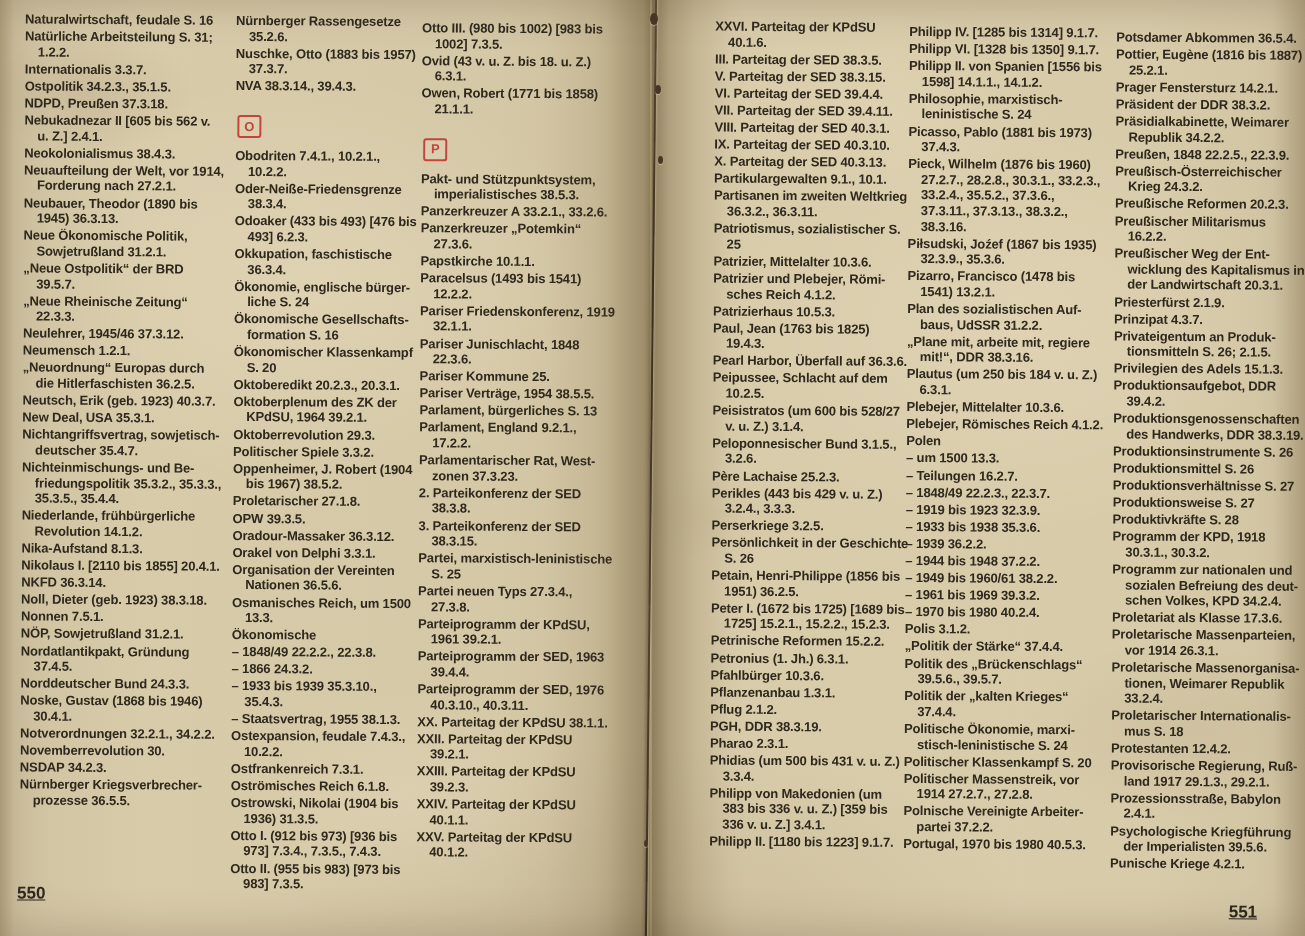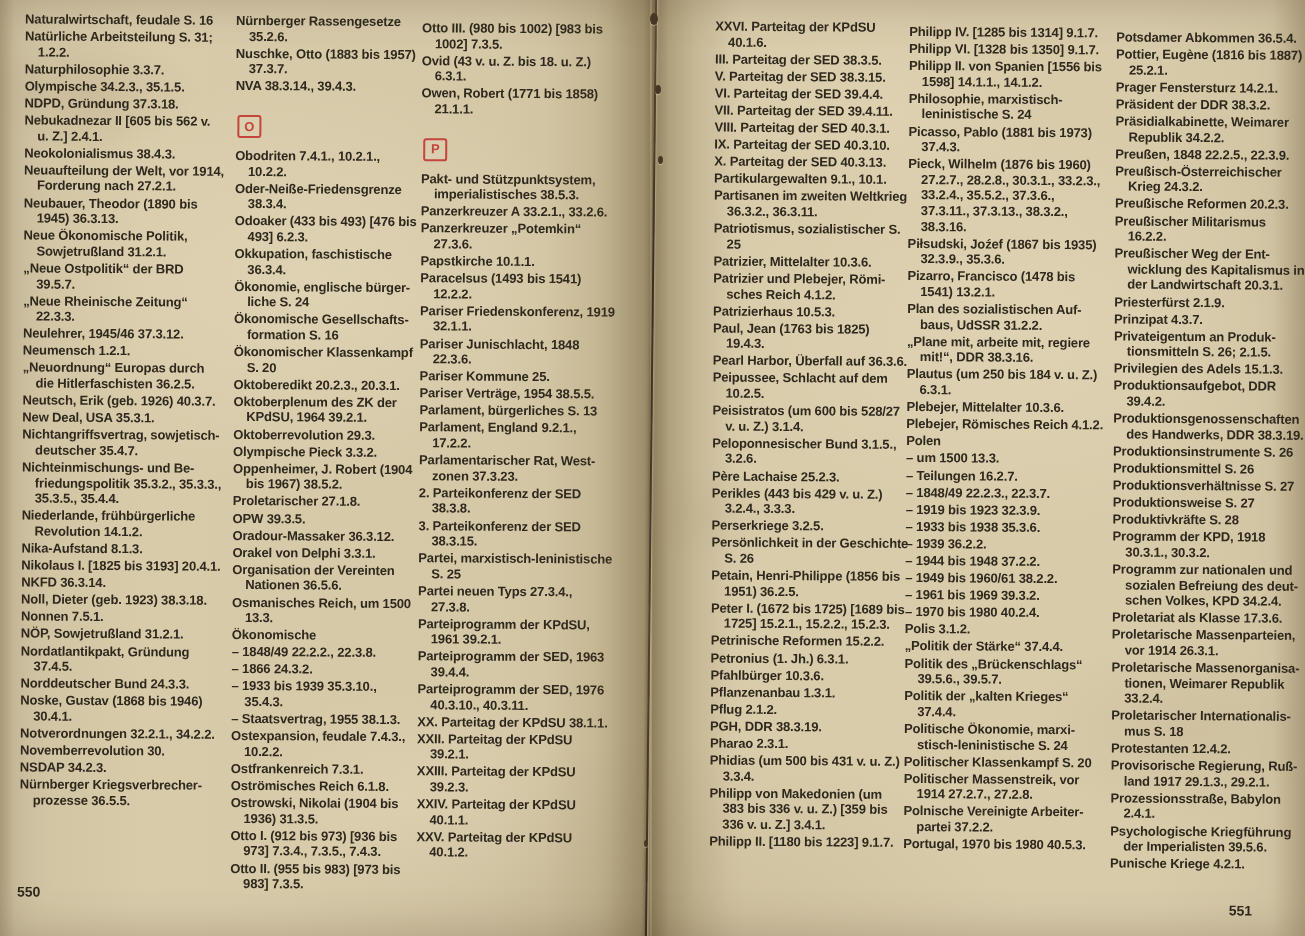--- a/index.html
+++ b/index.html
@@ -45,21 +45,21 @@
   .section-marker{margin:21px 0 10px 2px;text-indent:0;}
   .section-letter{
     display:inline-flex;align-items:center;justify-content:center;
     width:20px;height:19px;
     border:2.5px solid var(--marker-red,#c5443c);
     border-radius:3px;
     color:var(--marker-red,#c5443c);
     font-size:13px;font-weight:700;
     background:rgba(255,255,255,0.06);
   }
-  .pagenum{position:absolute;font-size:14px;font-weight:700;color:var(--ink,#2e281d);}
+  .pagenum{position:absolute;font-size:17px;font-weight:700;color:var(--ink,#2e281d);text-decoration:underline;}
   #pagenum-left{left:20px;top:886px;}
   #pagenum-right{left:1232px;top:900px;}
   
   #fold-line{
     position:absolute;left:650px;top:-4px;width:2px;height:944px;
     background:linear-gradient(180deg,#5d4930,#3c2e1f 30%,#52402b 70%,#3a2d1e);
     transform:rotate(0.62deg);
     box-shadow:1px 0 2px rgba(255,248,224,0.35), -1px 0 3px rgba(60,45,28,0.45);
   }
   .knot{position:absolute;background:#473624;border-radius:50%;
@@ -83,40 +83,40 @@
 </style>
 </head>
 <body>
 
 <div id="scan">
 
   <div class="page left">
     <div class="col" id="col-1">
         <div class="entry">Naturalwirtschaft, feudale S. 16</div>
         <div class="entry">Natürliche Arbeitsteilung S. 31; 1.2.2.</div>
-        <div class="entry">Naturphilosophie 3.3.7.</div>
-        <div class="entry">Olympische 34.2.3., 35.1.5.</div>
-        <div class="entry">NDPD, Gründung 37.3.18.</div>
+        <div class="entry">Internationalis 3.3.7.</div>
+        <div class="entry">Ostpolitik 34.2.3., 35.1.5.</div>
+        <div class="entry">NDPD, Preußen 37.3.18.</div>
         <div class="entry">Nebukadnezar II [605 bis 562 v. u. Z.] 2.4.1.</div>
         <div class="entry">Neokolonialismus 38.4.3.</div>
         <div class="entry">Neuaufteilung der Welt, vor 1914, Forderung nach 27.2.1.</div>
         <div class="entry">Neubauer, Theodor (1890 bis 1945) 36.3.13.</div>
         <div class="entry">Neue Ökonomische Politik, Sowjetrußland 31.2.1.</div>
         <div class="entry">„Neue Ostpolitik“ der BRD 39.5.7.</div>
         <div class="entry">„Neue Rheinische Zeitung“ 22.3.3.</div>
         <div class="entry">Neulehrer, 1945/46 37.3.12.</div>
         <div class="entry">Neumensch 1.2.1.</div>
         <div class="entry">„Neuordnung“ Europas durch die Hitlerfaschisten 36.2.5.</div>
-        <div class="entry">Neutsch, Erik (geb. 1926) 40.3.7.</div>
+        <div class="entry">Neutsch, Erik (geb. 1923) 40.3.7.</div>
         <div class="entry">New Deal, USA 35.3.1.</div>
         <div class="entry">Nichtangriffsvertrag, sowje­tisch-deutscher 35.4.7.</div>
         <div class="entry">Nichteinmischungs- und Be­friedungspolitik 35.3.2., 35.3.3., 35.3.5., 35.4.4.</div>
         <div class="entry">Niederlande, frühbürgerliche Revolution 14.1.2.</div>
         <div class="entry">Nika-Aufstand 8.1.3.</div>
-        <div class="entry">Nikolaus I. [1825 bis 3193] 20.4.1.</div>
+        <div class="entry">Nikolaus I. [2110 bis 1855] 20.4.1.</div>
         <div class="entry">NKFD 36.3.14.</div>
         <div class="entry">Noll, Dieter (geb. 1923) 38.3.18.</div>
         <div class="entry">Nonnen 7.5.1.</div>
         <div class="entry">NÖP, Sowjetrußland 31.2.1.</div>
         <div class="entry">Nordatlantikpakt, Gründung 37.4.5.</div>
         <div class="entry">Norddeutscher Bund 24.3.3.</div>
         <div class="entry">Noske, Gustav (1868 bis 1946) 30.4.1.</div>
         <div class="entry">Notverordnungen 32.2.1., 34.2.2.</div>
         <div class="entry">Novemberrevolution 30.</div>
         <div class="entry">NSDAP 34.2.3.</div>
@@ -130,21 +130,21 @@
         <div class="entry">Obodriten 7.4.1., 10.2.1., 10.2.2.</div>
         <div class="entry">Oder-Neiße-Friedensgrenze 38.3.4.</div>
         <div class="entry">Odoaker (433 bis 493) [476 bis 493] 6.2.3.</div>
         <div class="entry">Okkupation, faschistische 36.3.4.</div>
         <div class="entry">Ökonomie, englische bürger­liche S. 24</div>
         <div class="entry">Ökonomische Gesellschafts­formation S. 16</div>
         <div class="entry">Ökonomischer Klassenkampf S. 20</div>
         <div class="entry">Oktoberedikt 20.2.3., 20.3.1.</div>
         <div class="entry">Oktoberplenum des ZK der KPdSU, 1964 39.2.1.</div>
         <div class="entry">Oktoberrevolution 29.3.</div>
-        <div class="entry">Olympische Pieck 3.3.2.</div>
+        <div class="entry">Politischer Spiele 3.3.2.</div>
         <div class="entry">Oppenheimer, J. Robert (1904 bis 1967) 38.5.2.</div>
         <div class="entry">Proletarischer 27.1.8.</div>
         <div class="entry">OPW 39.3.5.</div>
         <div class="entry">Oradour-Massaker 36.3.12.</div>
         <div class="entry">Orakel von Delphi 3.3.1.</div>
         <div class="entry">Organisation der Vereinten Nationen 36.5.6.</div>
         <div class="entry">Osmanisches Reich, um 1500 13.3.</div>
         <div class="entry">Ökonomische</div>
         <div class="entry">– 1848/49 22.2.2., 22.3.8.</div>
         <div class="entry">– 1866 24.3.2.</div>

